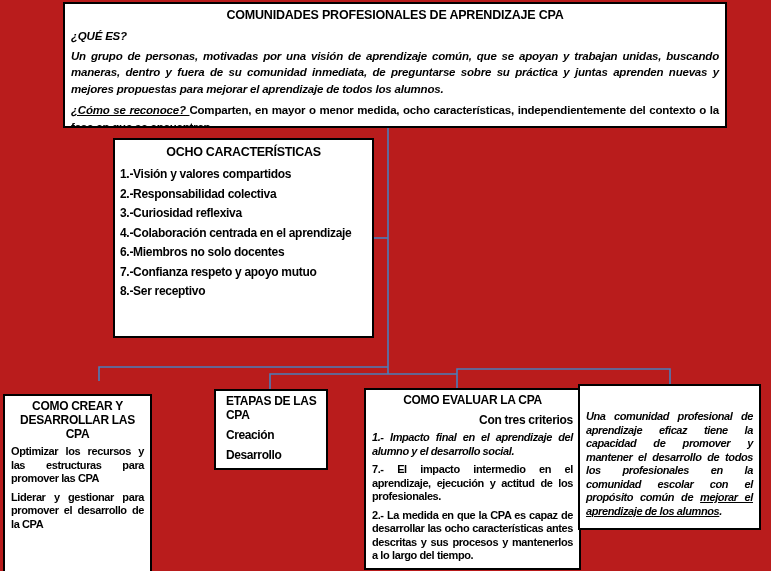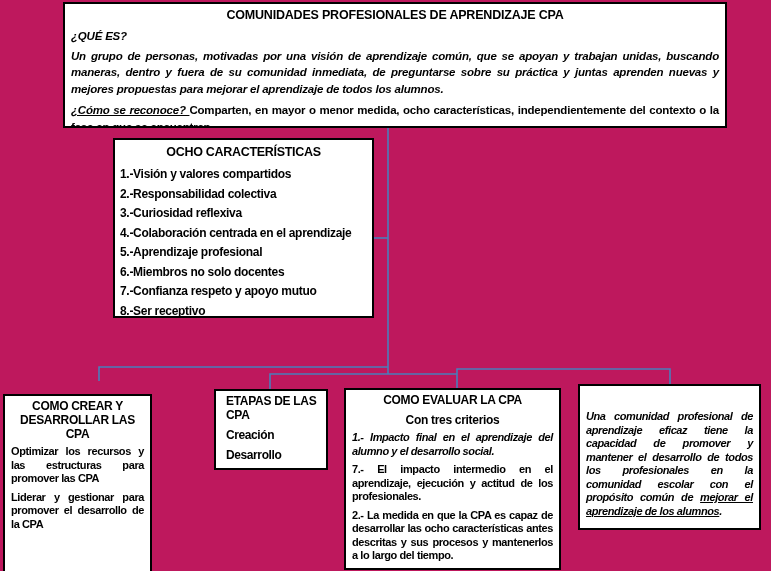--- a/index.html
+++ b/index.html
@@ -4,21 +4,21 @@
 <style>
   html, body {
     margin: 0;
     padding: 0;
     background: #ffffff;
   }
   #canvas {
     position: relative;
     width: 771px;
     height: 571px;
-    background: #be185d;
+    background: #b91c1c;
     font-family: "Liberation Sans", "DejaVu Sans", sans-serif;
     font-weight: bold;
     color: #000000;
     overflow: hidden;
   }
   #connectors {
     position: absolute;
     left: 0; top: 0;
     width: 771px; height: 571px;
     pointer-events: none;
@@ -46,21 +46,21 @@
     margin-bottom: 4px;
     letter-spacing: -0.2px;
   }
   .ital { font-style: italic; }
   .undl { text-decoration: underline; }
   .just { text-align: justify; }
   .para { margin: 0 0 5px 0; }
   
   #ocho-box {
     left: 113px; top: 138px;
-    width: 261px; height: 180px;
+    width: 261px; height: 200px;
     padding: 4px 5px;
     font-size: 12px;
     line-height: 16px;
     letter-spacing: -0.3px;
   }
   #ocho-box .box-title {
     text-align: center;
     font-size: 12.5px;
     margin-bottom: 6px;
   }
@@ -78,21 +78,21 @@
     line-height: 14px;
     margin-bottom: 4px;
     letter-spacing: -0.3px;
   }
   .small-box .para { margin: 0 0 5px 0; }
   #crear-box  { left: 3px;   top: 394px; width: 149px; height: 184px; }
   #etapas-box { left: 214px; top: 389px; width: 114px; height: 81px;
                 font-size: 12px; line-height: 14px; }
   #etapas-box .box-title { text-align: left; margin-bottom: 6px; }
   #etapas-box .list-item { margin-bottom: 6px; }
-  #evaluar-box { left: 344px; top: 388px; width: 217px; height: 182px; }
+  #evaluar-box { left: 364px; top: 388px; width: 217px; height: 182px; }
   #eficaz-box  { left: 578px; top: 384px; width: 183px; height: 146px;
                  padding-top: 24px; }
 </style>
 </head>
 <body>
 
 <div id="canvas">
 
   <svg id="connectors" viewBox="0 0 771 571" xmlns="http://www.w3.org/2000/svg">
     <path d="M388,128 L388,374" fill="none" stroke-width="1.6" stroke="#4a7ebb"></path>
@@ -110,42 +110,41 @@
       <span class="ital undl">¿Cómo se  reconoce? </span><span>Comparten, en mayor o menor medida, ocho características,  independientemente del contexto o la fase en que se encuentren.</span>
     </div>
   </div>
 
   <div id="ocho-box" class="box" style="border-color: rgb(0, 0, 0);">
     <div class="box-title">OCHO CARACTERÍSTICAS</div>
     <div class="list-item">1.-Visión y valores compartidos</div>
     <div class="list-item">2.-Responsabilidad colectiva</div>
     <div class="list-item">3.-Curiosidad reflexiva</div>
     <div class="list-item">4.-Colaboración centrada en el aprendizaje</div>
-    <div class="list-item">5.-Aprendizaje profesional</div>
     <div class="list-item">6.-Miembros no solo docentes</div>
     <div class="list-item">7.-Confianza respeto y apoyo mutuo</div>
     <div class="list-item">8.-Ser receptivo</div>
   </div>
 
   <div id="crear-box" class="box small-box" style="border-color: rgb(0, 0, 0);">
     <div class="box-title">COMO CREAR Y DESARROLLAR LAS CPA</div>
     <div class="para just">Optimizar los recursos y las estructuras para promover las CPA</div>
     <div class="para just">Liderar y gestionar para promover el desarrollo de la CPA</div>
   </div>
 
   <div id="etapas-box" class="box small-box" style="border-color: rgb(0, 0, 0); padding-left: 10px;">
     <div class="box-title">ETAPAS DE LAS CPA</div>
     <div class="list-item">Creación</div>
     <div class="list-item">Desarrollo</div>
     <div class="list-item">Consolidación</div>
   </div>
 
   <div id="evaluar-box" class="box small-box" style="border-color: rgb(0, 0, 0);">
     <div class="box-title" style="margin-bottom:6px;">COMO EVALUAR LA CPA</div>
-    <div class="box-title" style="">Con tres criterios</div>
+    <div class="box-title" style="text-align:right;">Con tres criterios</div>
     <div class="para just ital">1.- Impacto final en el aprendizaje del alumno y el desarrollo social.</div>
     <div class="para just">7.- El impacto intermedio en el aprendizaje, ejecución y actitud de los profesionales.</div>
     <div class="para just">2.- La medida en que la CPA es capaz de desarrollar las ocho características antes descritas y sus procesos y mantenerlos a lo largo del tiempo.</div>
   </div>
 
   <div id="eficaz-box" class="box small-box" style="border-color: rgb(0, 0, 0);">
     <div class="just ital">
       <span>Una comunidad profesional de aprendizaje eficaz tiene la capacidad de promover y mantener el desarrollo de todos los profesionales en la comunidad escolar con el propósito común de </span><span class="undl">mejorar el aprendizaje de los alumnos</span><span>.</span>
     </div>
   </div>

